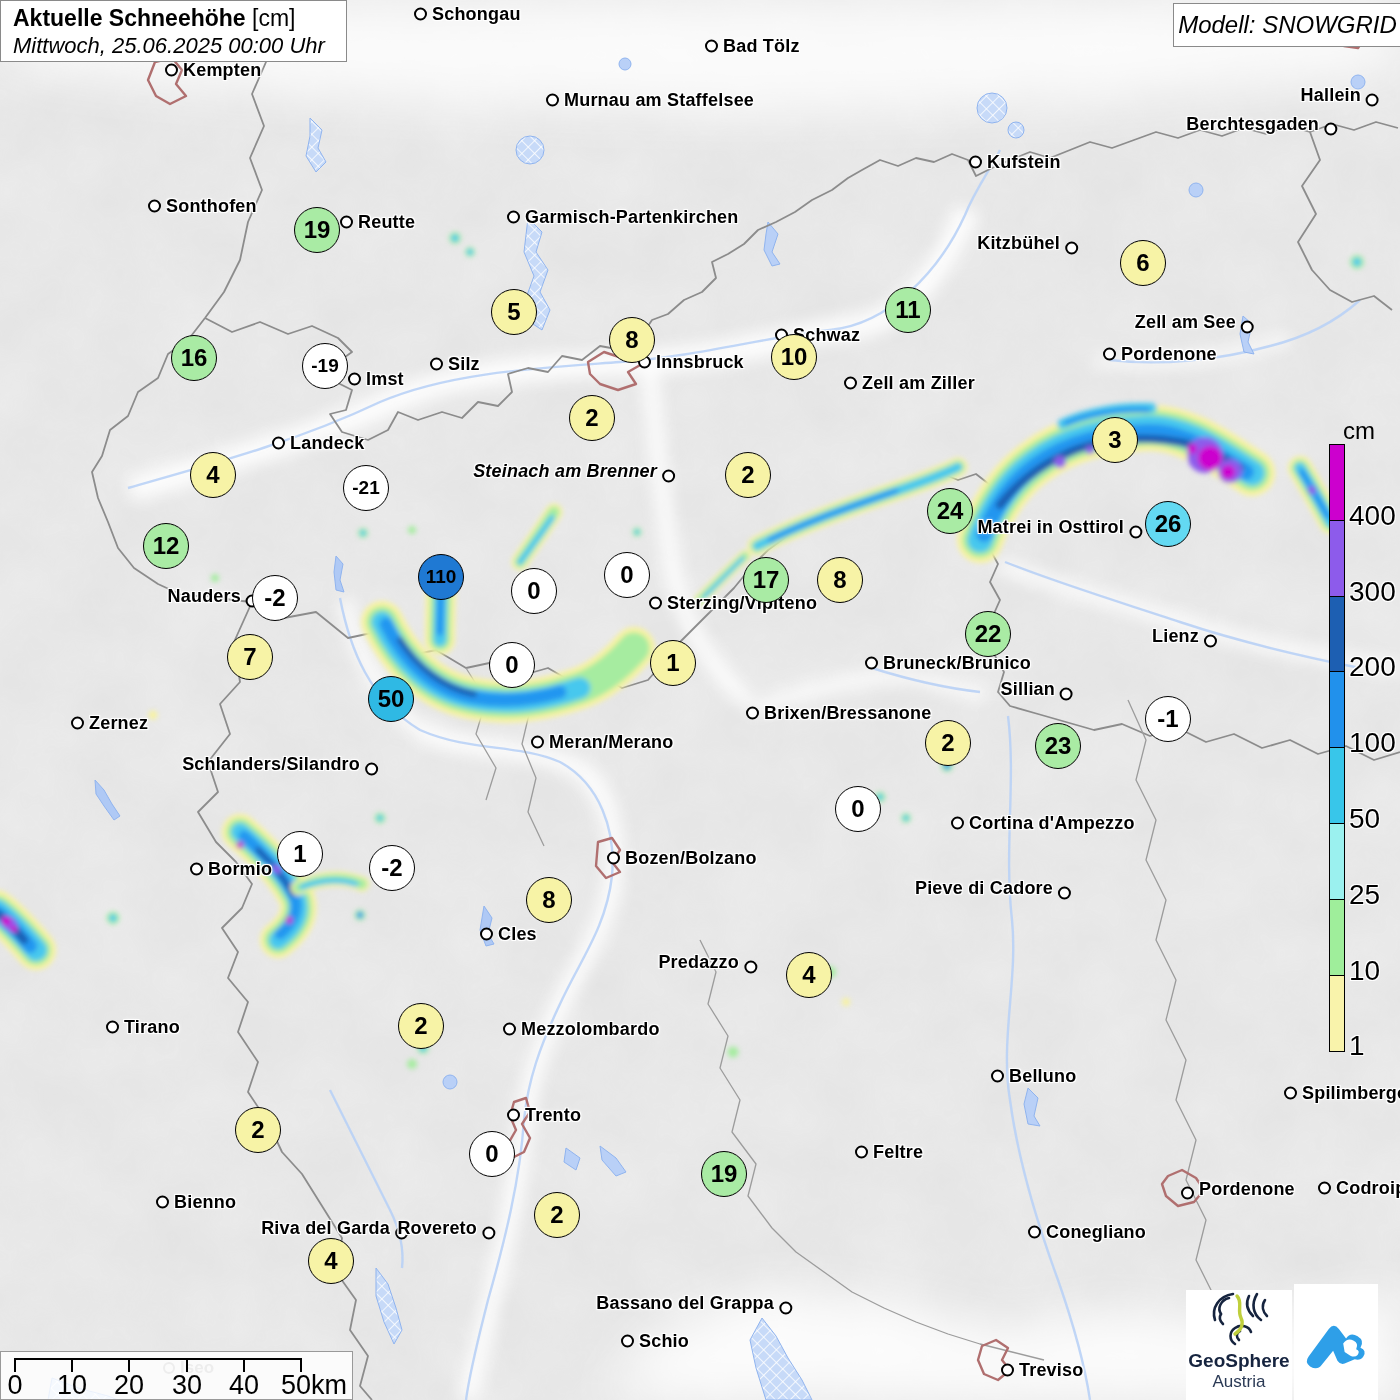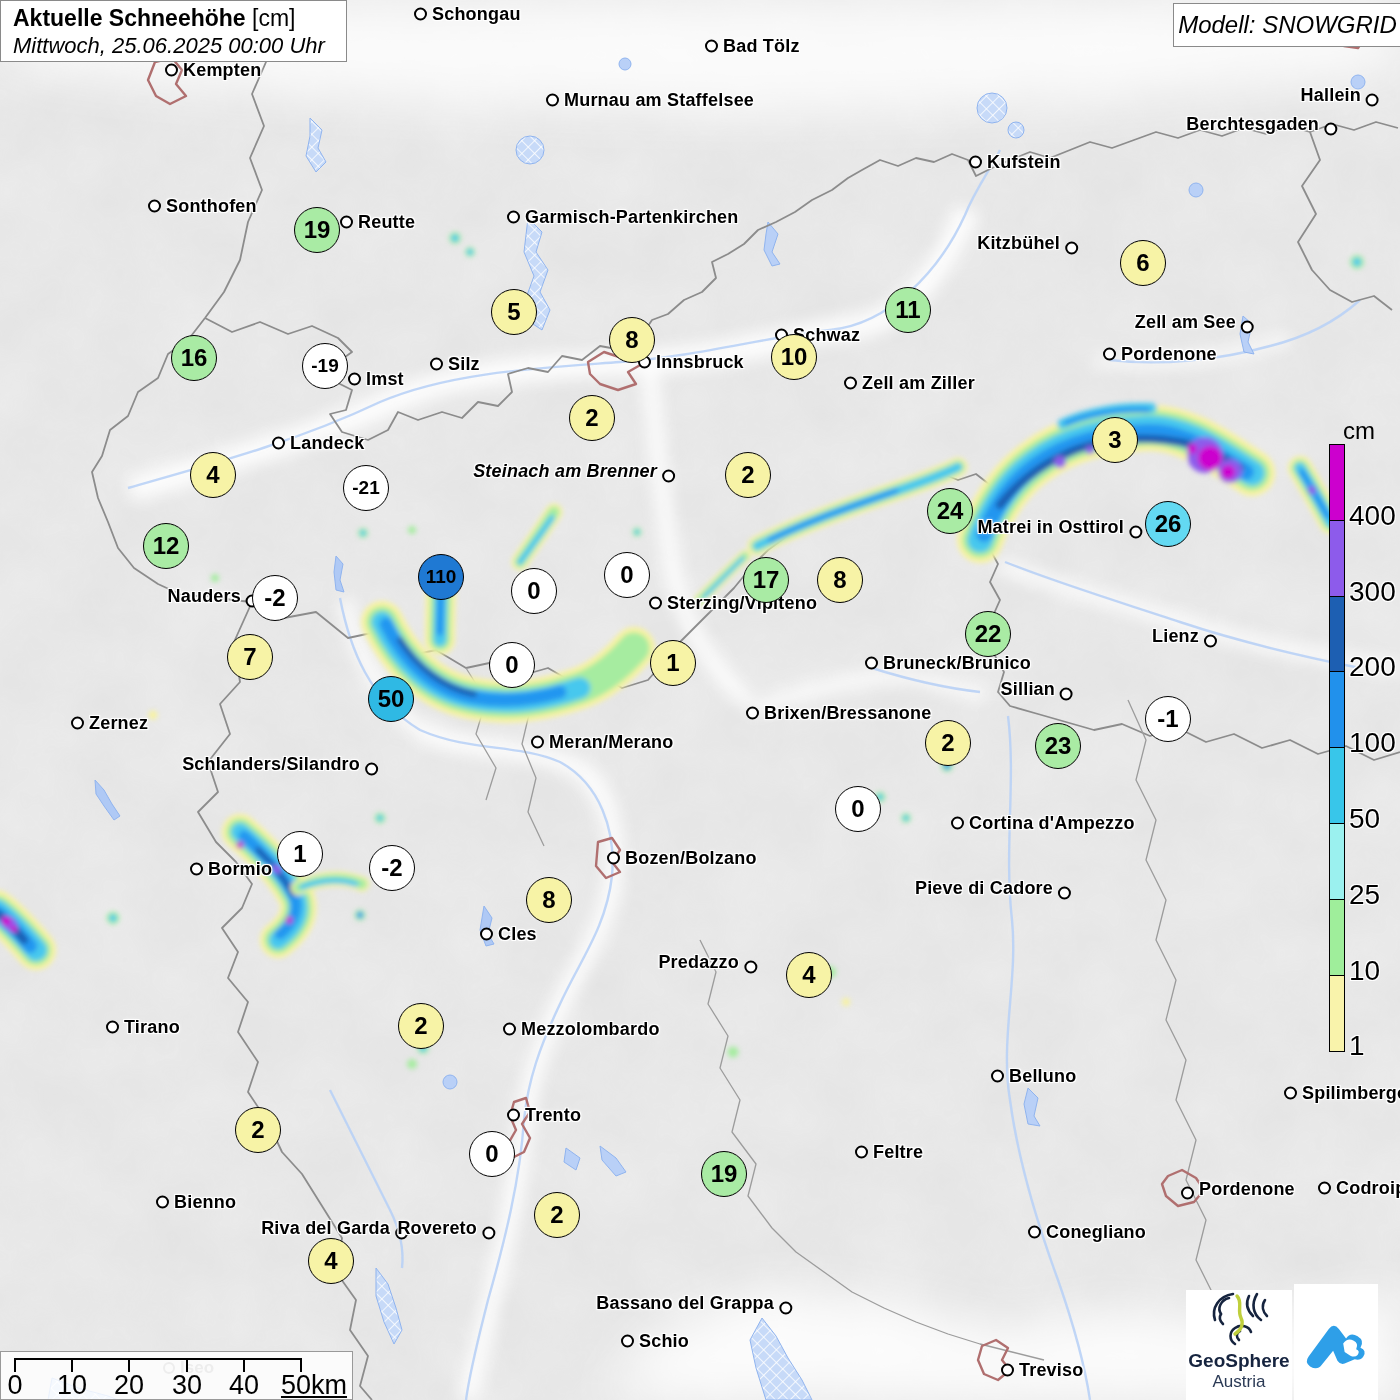--- a/index.html
+++ b/index.html
@@ -568,21 +568,21 @@
       <span class="sb-num" style="left: 14px;">0</span>
       <div class="sb-tick" style="left: 70px;"></div>
       <span class="sb-num" style="left: 71px;">10</span>
       <div class="sb-tick" style="left: 127px;"></div>
       <span class="sb-num" style="left: 128px;">20</span>
       <div class="sb-tick" style="left: 185px;"></div>
       <span class="sb-num" style="left: 186px;">30</span>
       <div class="sb-tick" style="left: 242px;"></div>
       <span class="sb-num" style="left: 243px;">40</span>
       <div class="sb-tick" style="left: 299px;"></div>
-      <span class="sb-num" style="left: 313px; text-decoration: underline;">50km</span>
+      <span class="sb-num" style="left: 313px;">50km</span>
     </div>
 </div>
 
 <div class="logo-box" id="geosphere-box">
   <svg width="64" height="58" viewBox="0 0 64 58">
     <g fill="none" stroke="#16243f" stroke-width="2.6" stroke-linecap="round">
       <path d="M14,24 C10,18 14,10 22,8"></path>
       <path d="M8,30 C4,18 12,6 26,4"></path>
       <path d="M16,34 C13,31 12,27 14,24"></path>
       <path d="M42,6 C38,14 40,20 46,26"></path>

